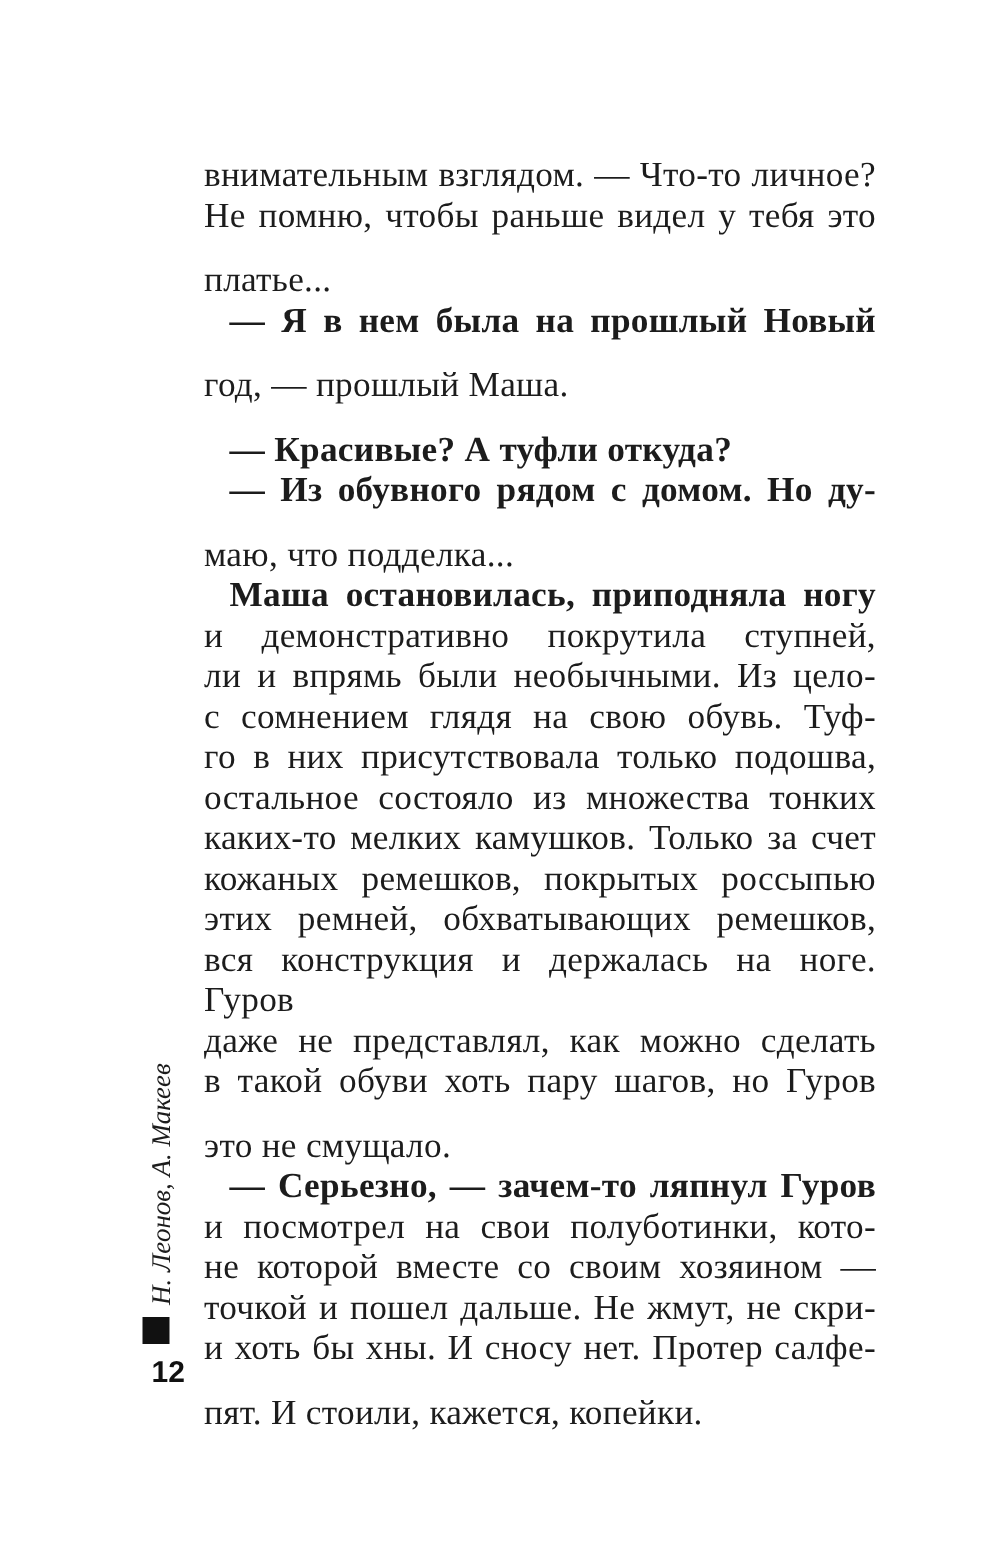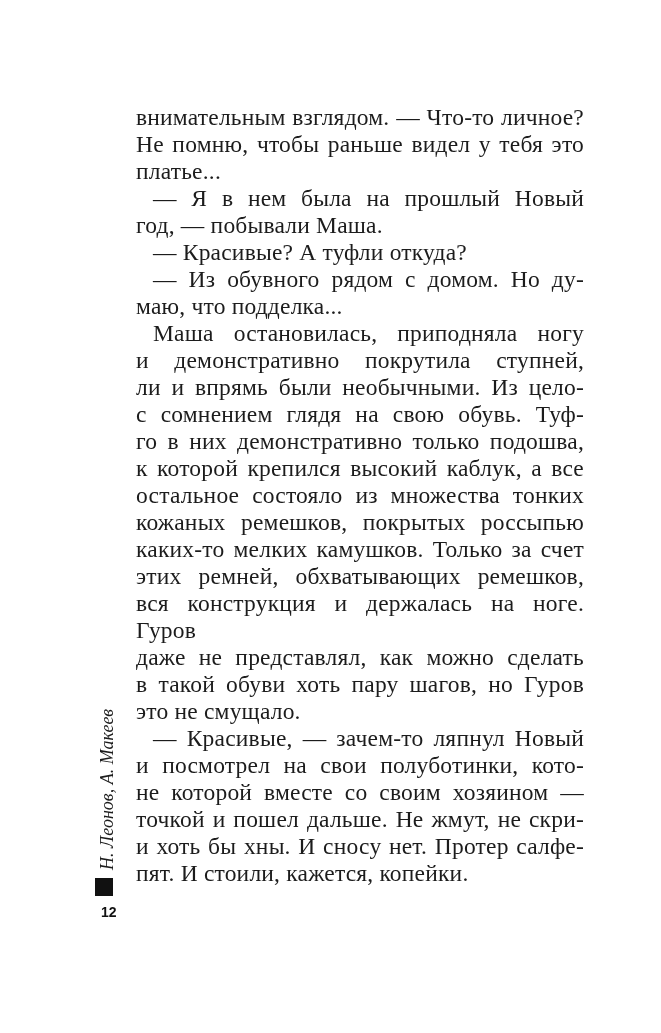--- a/index.html
+++ b/index.html
@@ -25,23 +25,25 @@
     color: #1c1c1c;
     letter-spacing: 0.2px;
   }
   .line {
     text-align: justify;
     text-align-last: justify;
   }
   .line.last {
     text-align: left;
     text-align-last: left;
+    margin-top: 16px;
   }
   .line.indent {
     text-indent: 17px;
+    font-weight: bold;
   }
   .author-sidebar {
     position: absolute;
     left: 96px;
     top: 870px;
     transform: rotate(-90deg);
     transform-origin: 0 0;
     white-space: nowrap;
     font-style: italic;
     font-size: 18px;
@@ -55,52 +57,51 @@
     width: 18px;
     height: 18px;
     background: #111111;
   }
   .page-number {
     position: absolute;
     left: 101px;
     top: 904px;
     font-family: "Liberation Sans", sans-serif;
     font-weight: bold;
-    font-size: 14px;
+    font-size: 20px;
     color: #111111;
   }
 </style>
 </head>
 <body>
 
 <div class="book-page">
   <div class="text-block">
       <div class="line">внимательным взглядом. — Что-то личное?</div>
       <div class="line">Не помню, чтобы раньше видел у тебя это</div>
       <div class="line last">платье...</div>
       <div class="line indent">— Я в нем была на прошлый Новый</div>
-      <div class="line last">год, — побывали Маша.</div>
+      <div class="line last">год, — прошлый Маша.</div>
       <div class="line indent last">— Красивые? А туфли откуда?</div>
       <div class="line indent">— Из обувного рядом с домом. Но ду-</div>
       <div class="line last">маю, что подделка...</div>
       <div class="line indent">Маша остановилась, приподняла ногу</div>
       <div class="line">и демонстративно покрутила ступней,</div>
       <div class="line">ли и впрямь были необычными. Из цело-</div>
       <div class="line">с сомнением глядя на свою обувь. Туф-</div>
-      <div class="line">го в них демонстративно только подошва,</div>
-      <div class="line">к которой крепился высокий каблук, а все</div>
+      <div class="line">го в них присутствовала только подошва,</div>
       <div class="line">остальное состояло из множества тонких</div>
+      <div class="line">каких-то мелких камушков. Только за счет</div>
       <div class="line">кожаных ремешков, покрытых россыпью</div>
-      <div class="line">каких-то мелких камушков. Только за счет</div>
       <div class="line">этих ремней, обхватывающих ремешков,</div>
       <div class="line">вся конструкция и держалась на ноге. Гуров</div>
       <div class="line">даже не представлял, как можно сделать</div>
       <div class="line">в такой обуви хоть пару шагов, но Гуров</div>
       <div class="line last">это не смущало.</div>
-      <div class="line indent">— Красивые, — зачем-то ляпнул Новый</div>
+      <div class="line indent">— Серьезно, — зачем-то ляпнул Гуров</div>
       <div class="line">и посмотрел на свои полуботинки, кото-</div>
       <div class="line">не которой вместе со своим хозяином —</div>
       <div class="line">точкой и пошел дальше. Не жмут, не скри-</div>
       <div class="line">и хоть бы хны. И сносу нет. Протер салфе-</div>
       <div class="line last">пят. И стоили, кажется, копейки.</div>
     </div>
   <div class="author-sidebar">Н. Леонов,  А. Макеев</div>
   <div class="section-marker"></div>
   <div class="page-number">12</div>
 </div>

